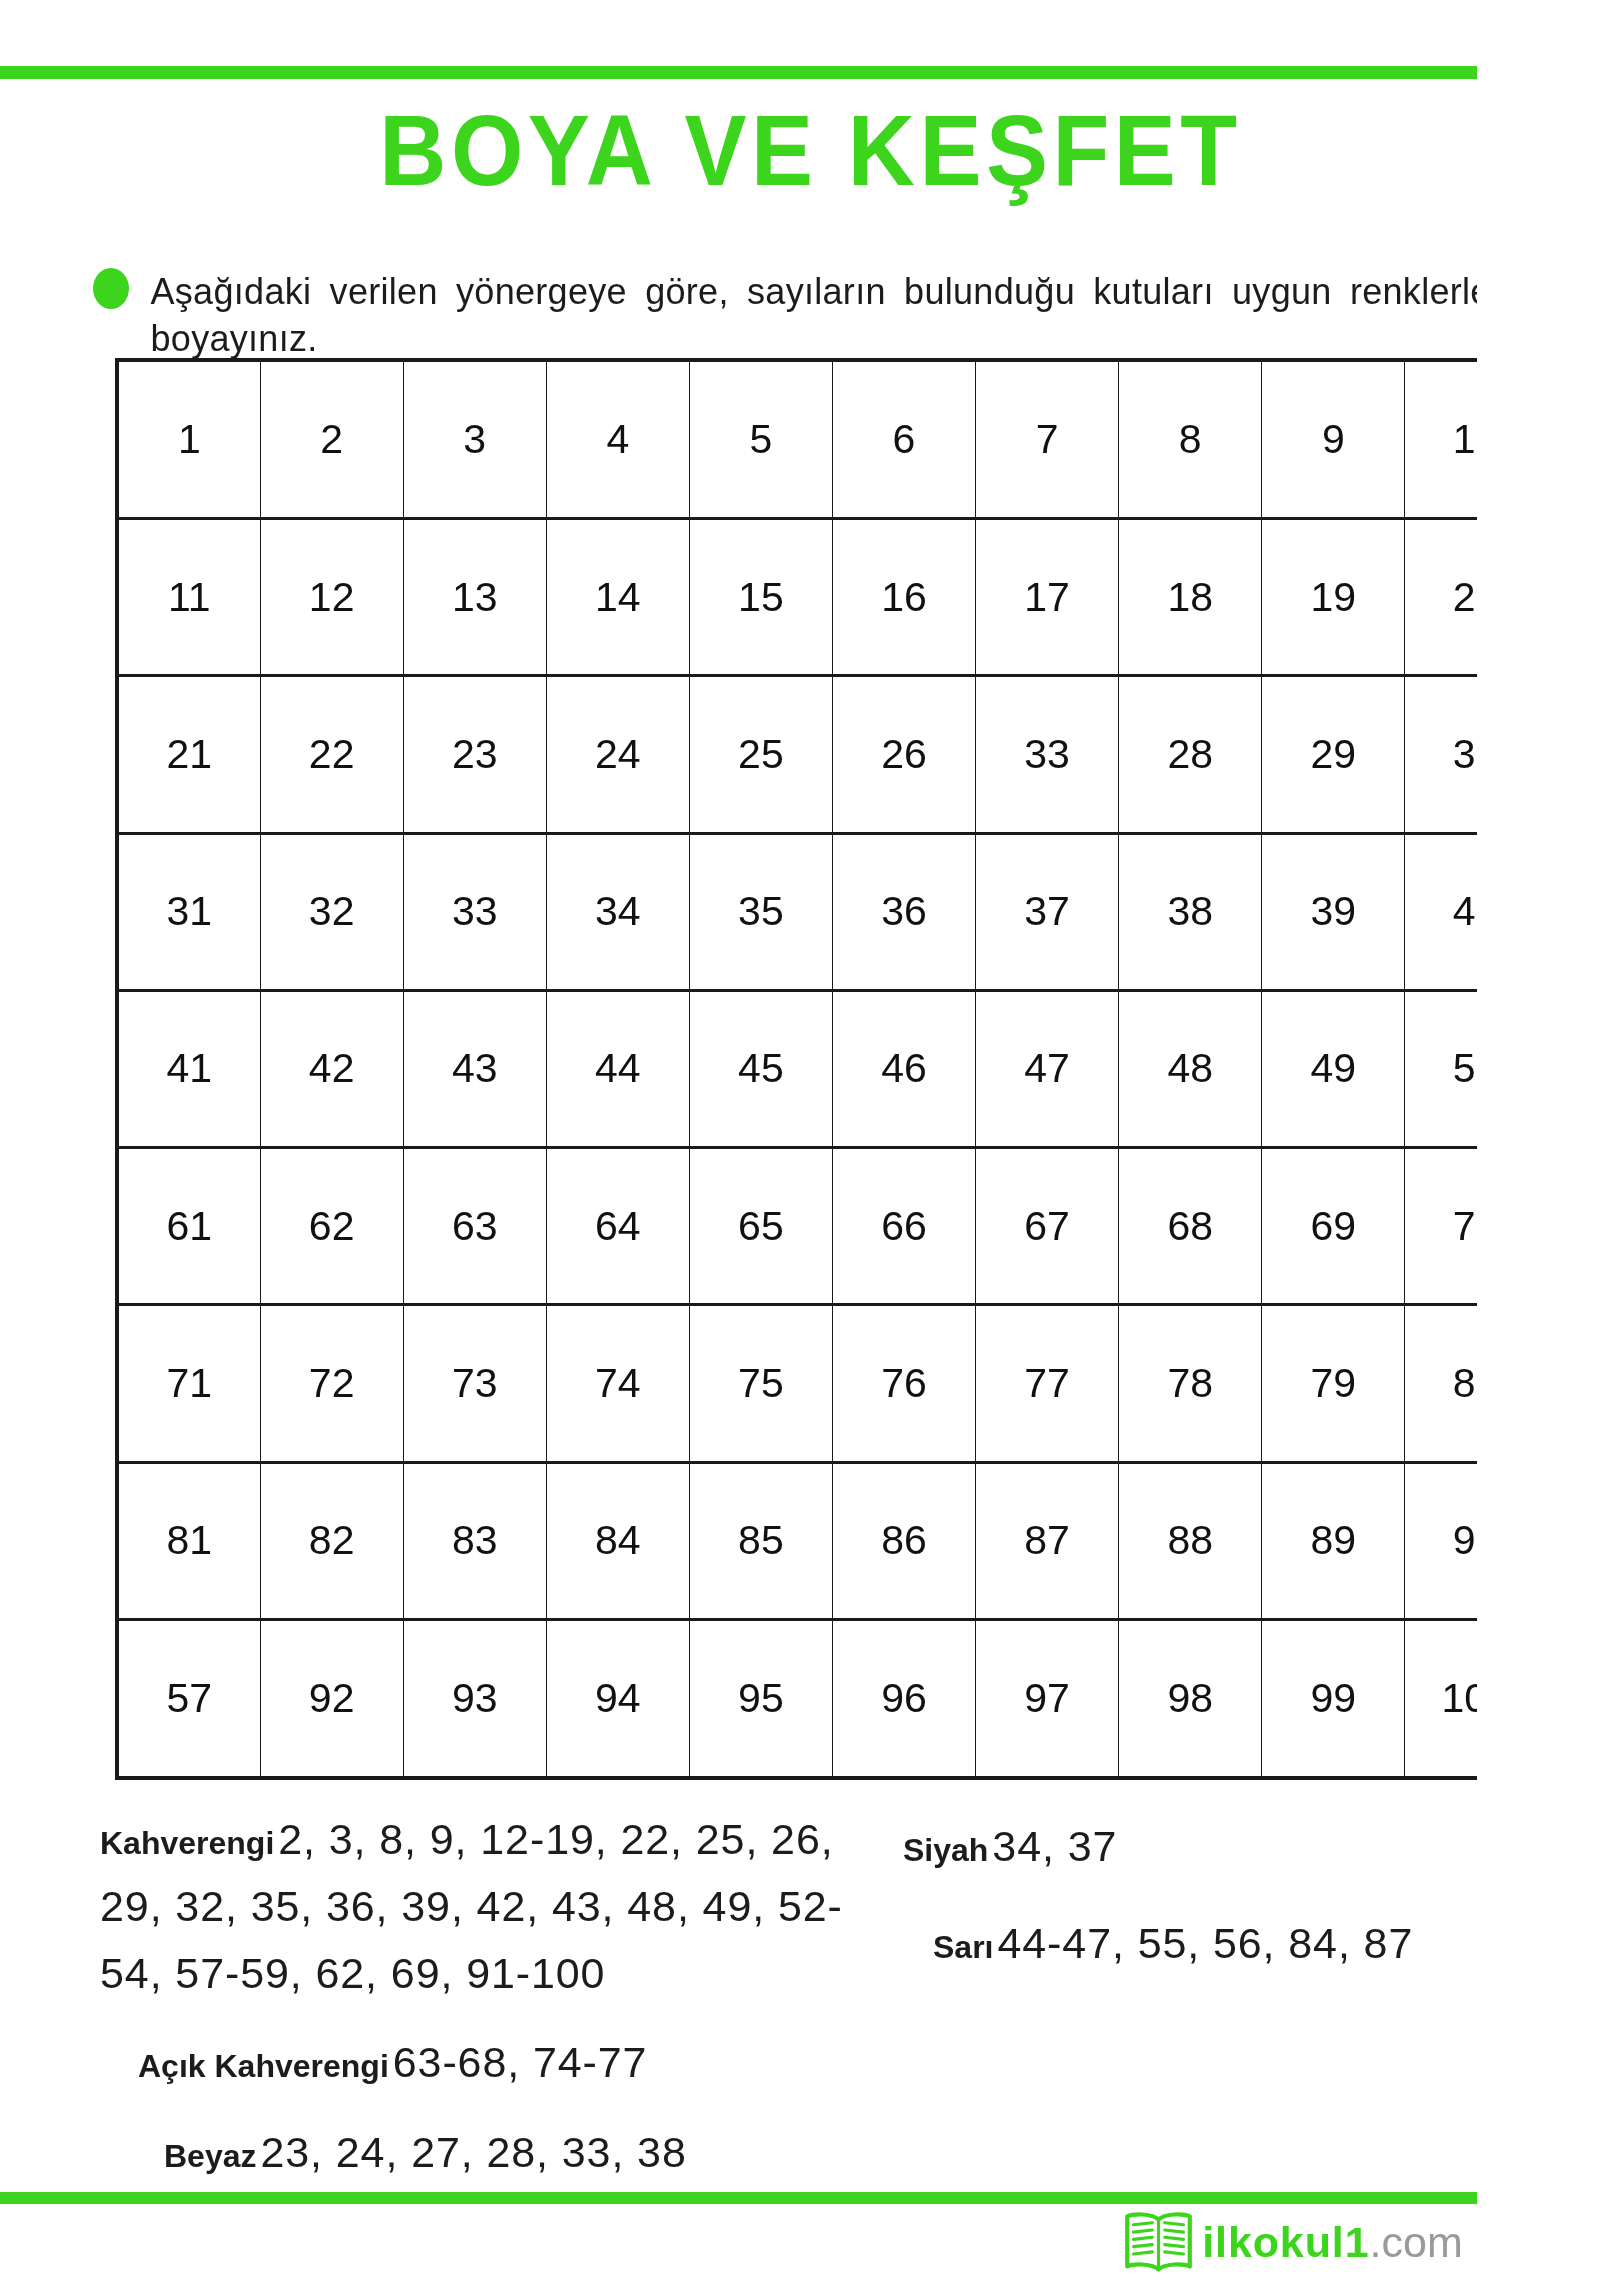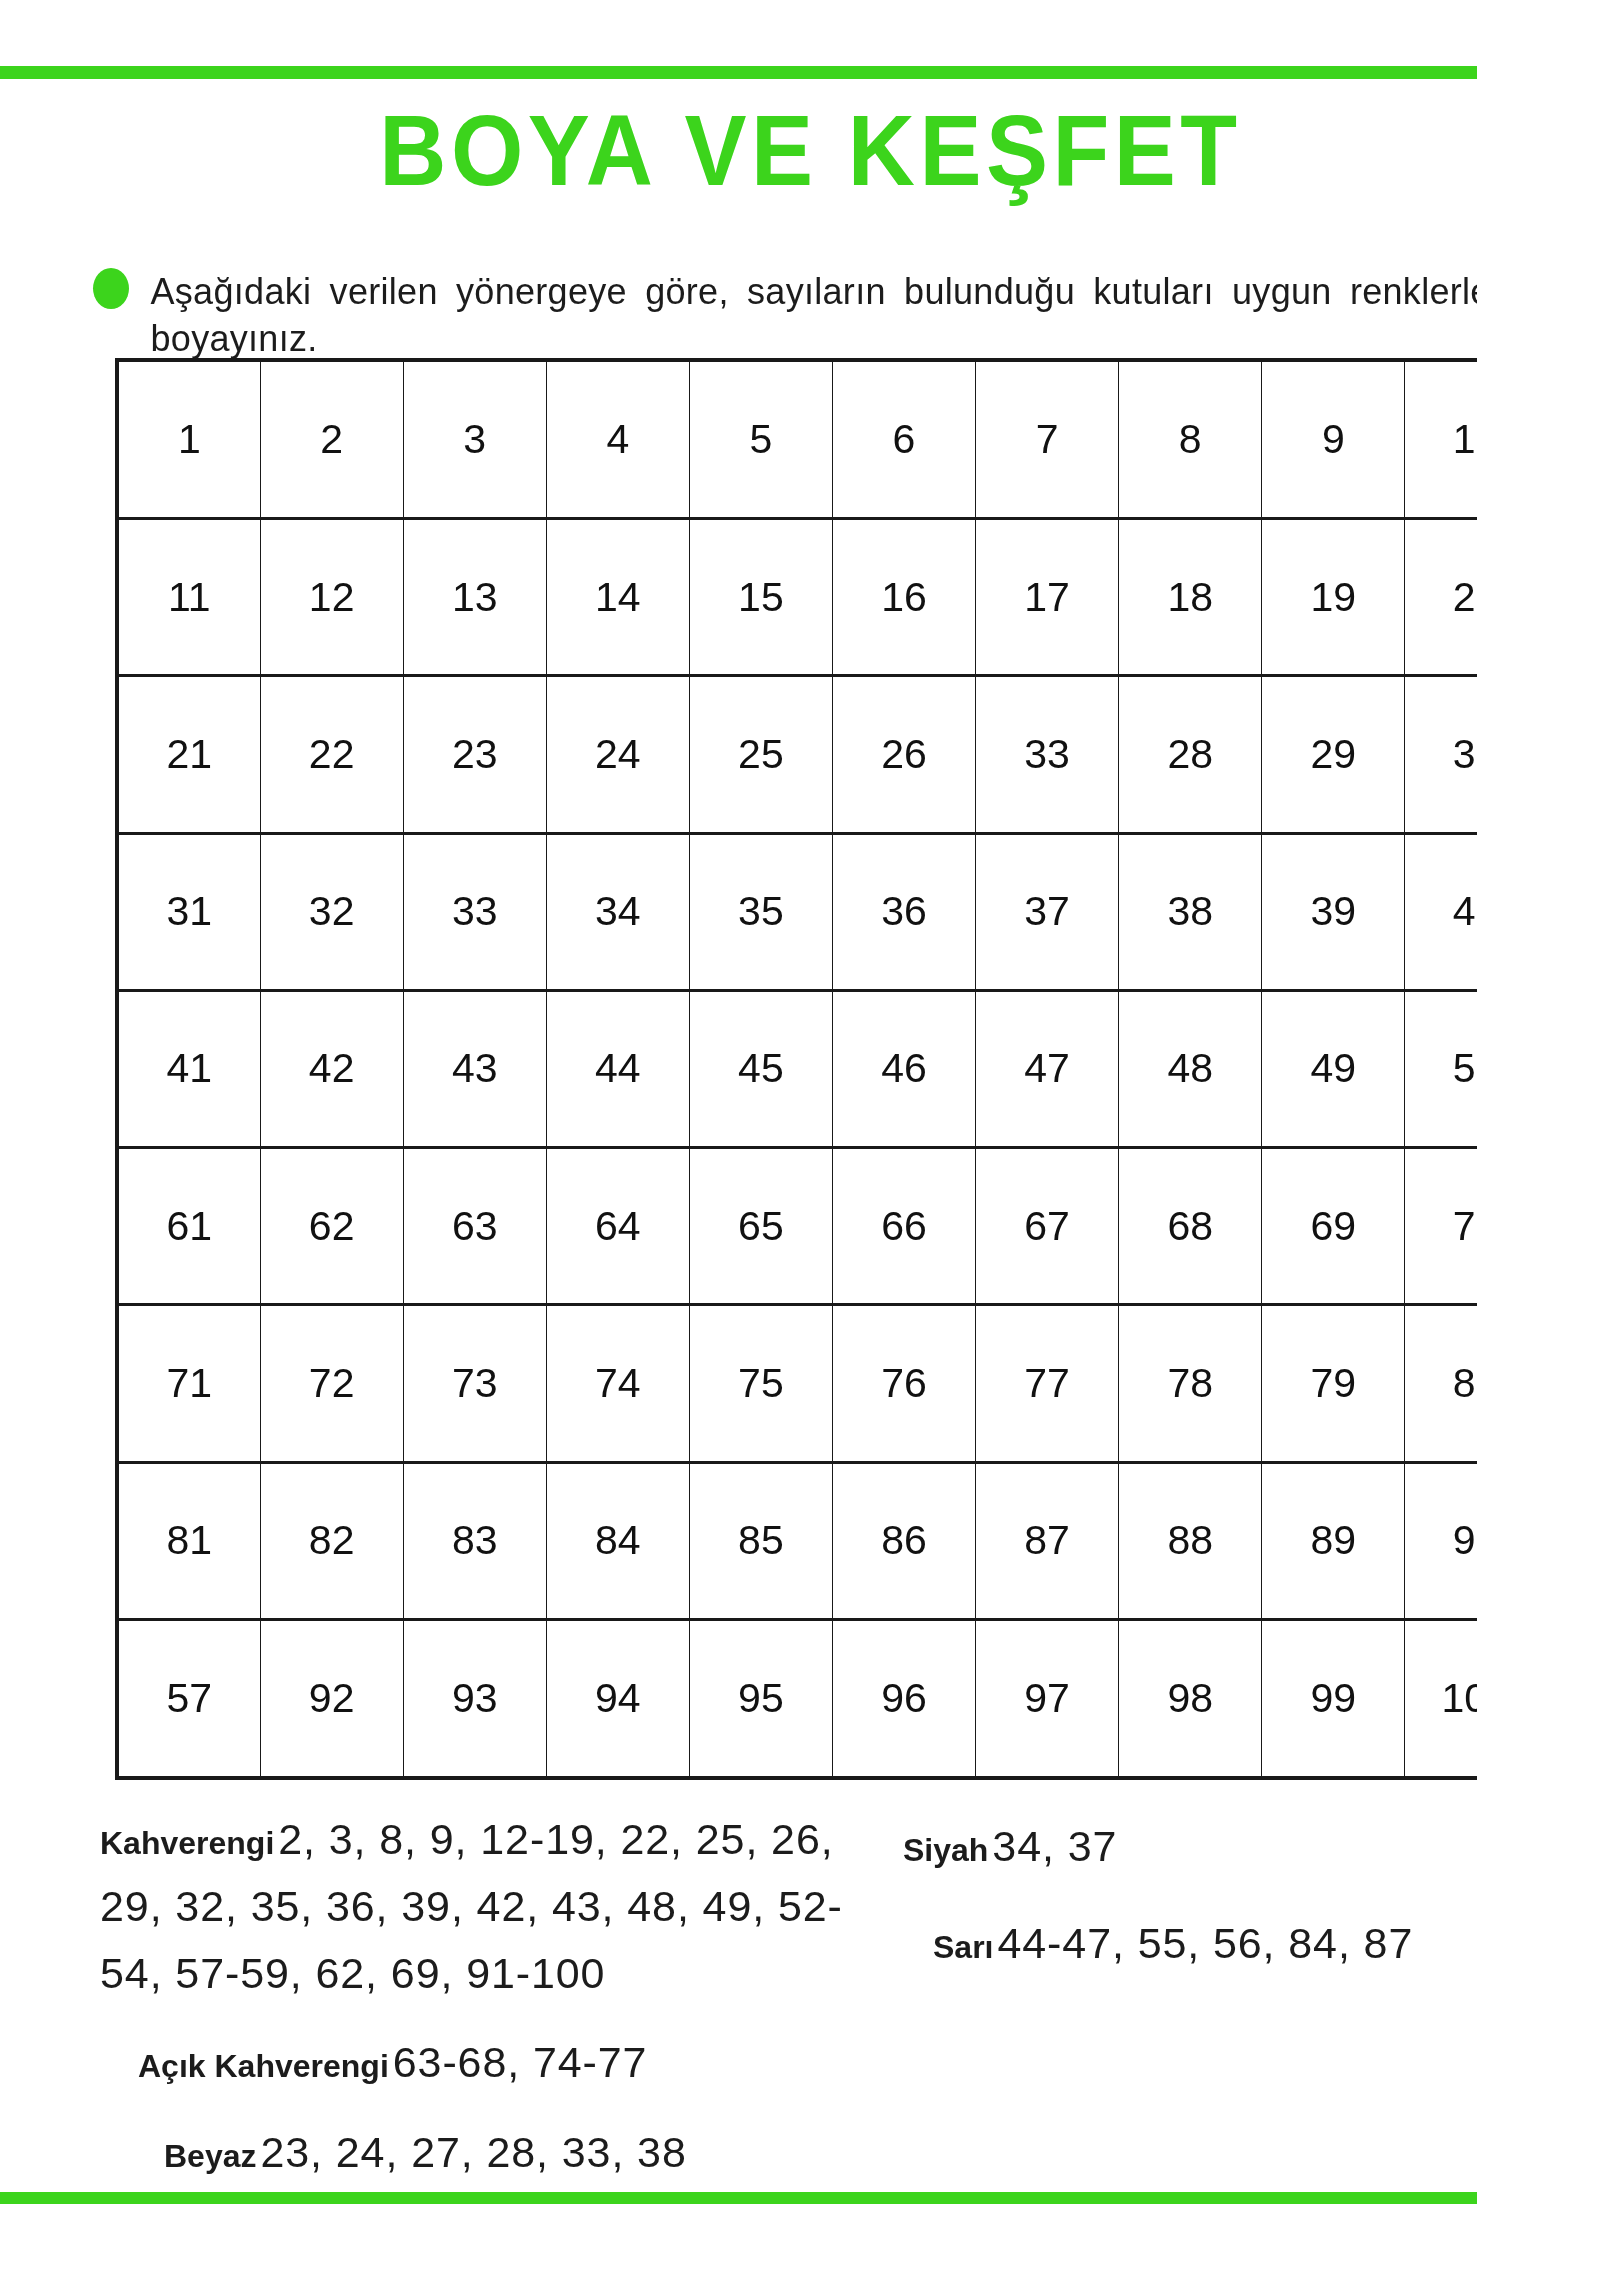--- a/index.html
+++ b/index.html
@@ -194,15 +194,34 @@
     </div>
     <div class="entry entry-sari">
       <span class="key-label">Sarı</span>
       <span class="key-values">44-47, 55, 56, 84, 87</span>
     </div>
   </div>
 
 
   <div class="bar bar-bottom"></div>
 
+  <div class="footer">
+    <svg class="book-icon" viewBox="0 0 70 64" fill="none" stroke="#3cd41c" stroke-linecap="round" stroke-linejoin="round">
+      <path d="M35 10 C29 4 11 4 5 7 L5 55 C11 52 29 52 35 58 C41 52 59 52 65 55 L65 7 C59 4 41 4 35 10 Z" stroke-width="4"></path>
+      <path d="M35 10 L35 58" stroke-width="3"></path>
+      <line x1="11" y1="15" x2="29" y2="13" stroke-width="3"></line>
+      <line x1="11" y1="22" x2="29" y2="20" stroke-width="3"></line>
+      <line x1="11" y1="29" x2="29" y2="27" stroke-width="3"></line>
+      <line x1="11" y1="36" x2="29" y2="34" stroke-width="3"></line>
+      <line x1="11" y1="43" x2="29" y2="41" stroke-width="3"></line>
+      <line x1="41" y1="13" x2="59" y2="15" stroke-width="3"></line>
+      <line x1="41" y1="20" x2="59" y2="22" stroke-width="3"></line>
+      <line x1="41" y1="27" x2="59" y2="29" stroke-width="3"></line>
+      <line x1="41" y1="34" x2="59" y2="36" stroke-width="3"></line>
+      <line x1="41" y1="41" x2="59" y2="43" stroke-width="3"></line>
+    </svg>
+    <div class="brand-line">
+      <span class="brand">ilkokul1</span><span class="suffix">.com</span>
+    </div>
+  </div>
 
 </div>
 
 
 </body></html>

